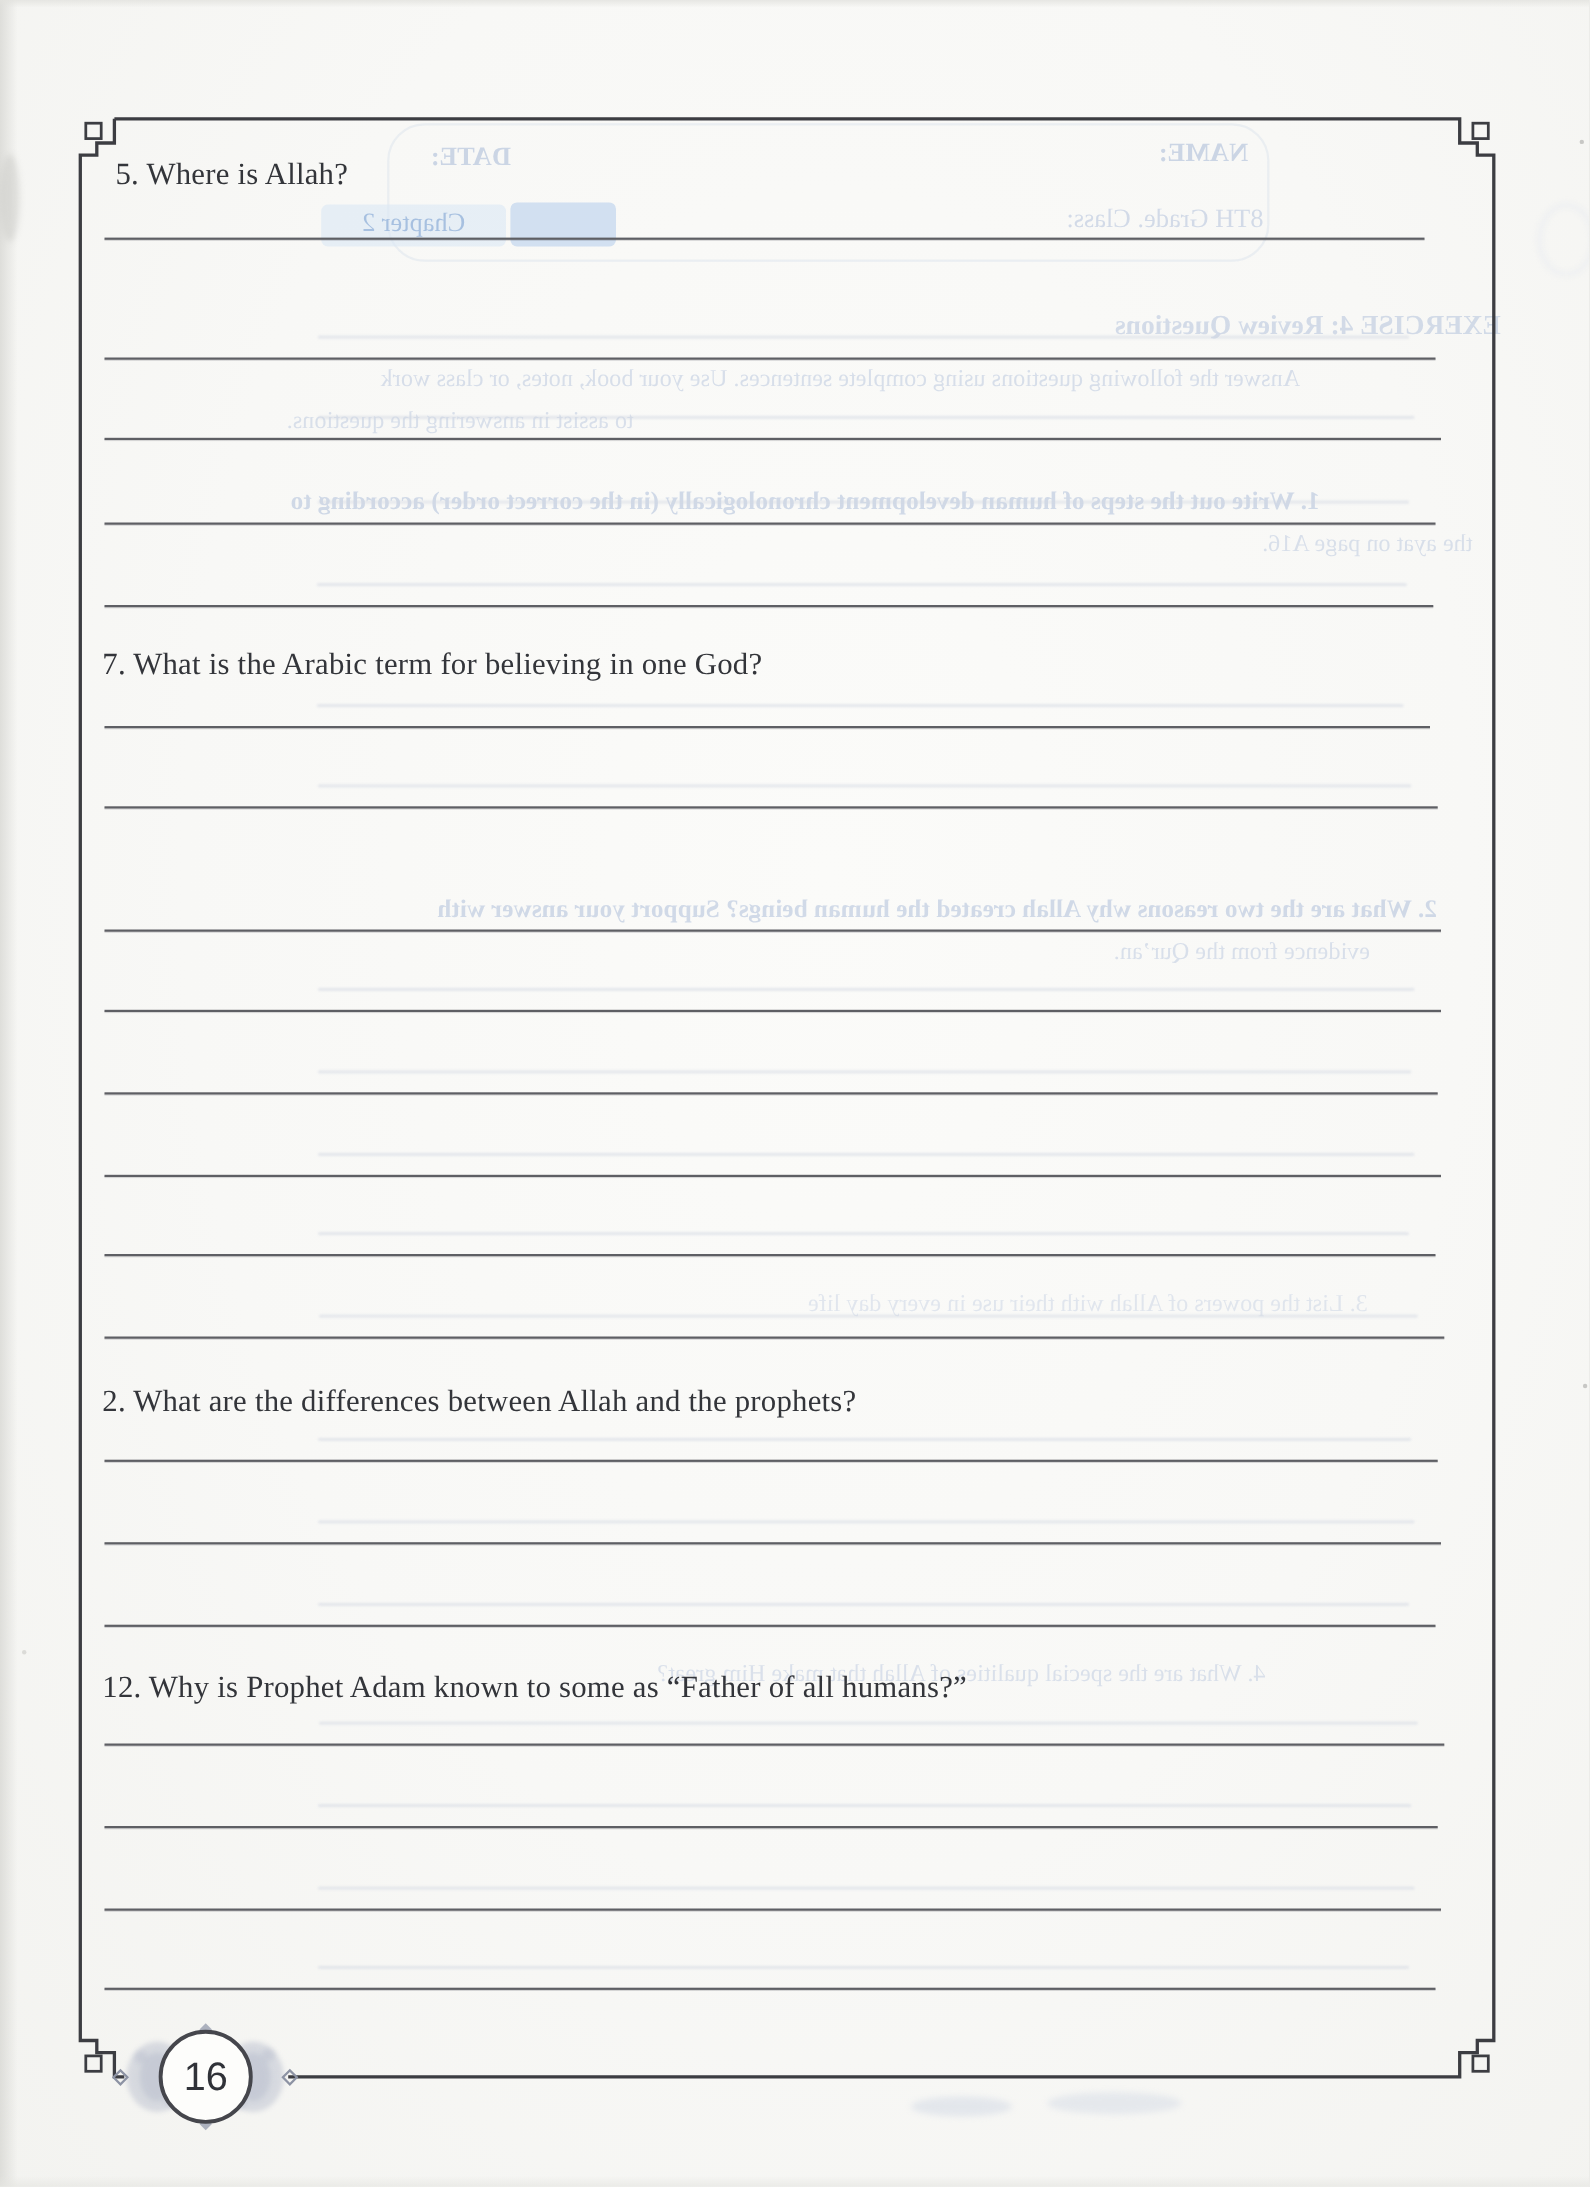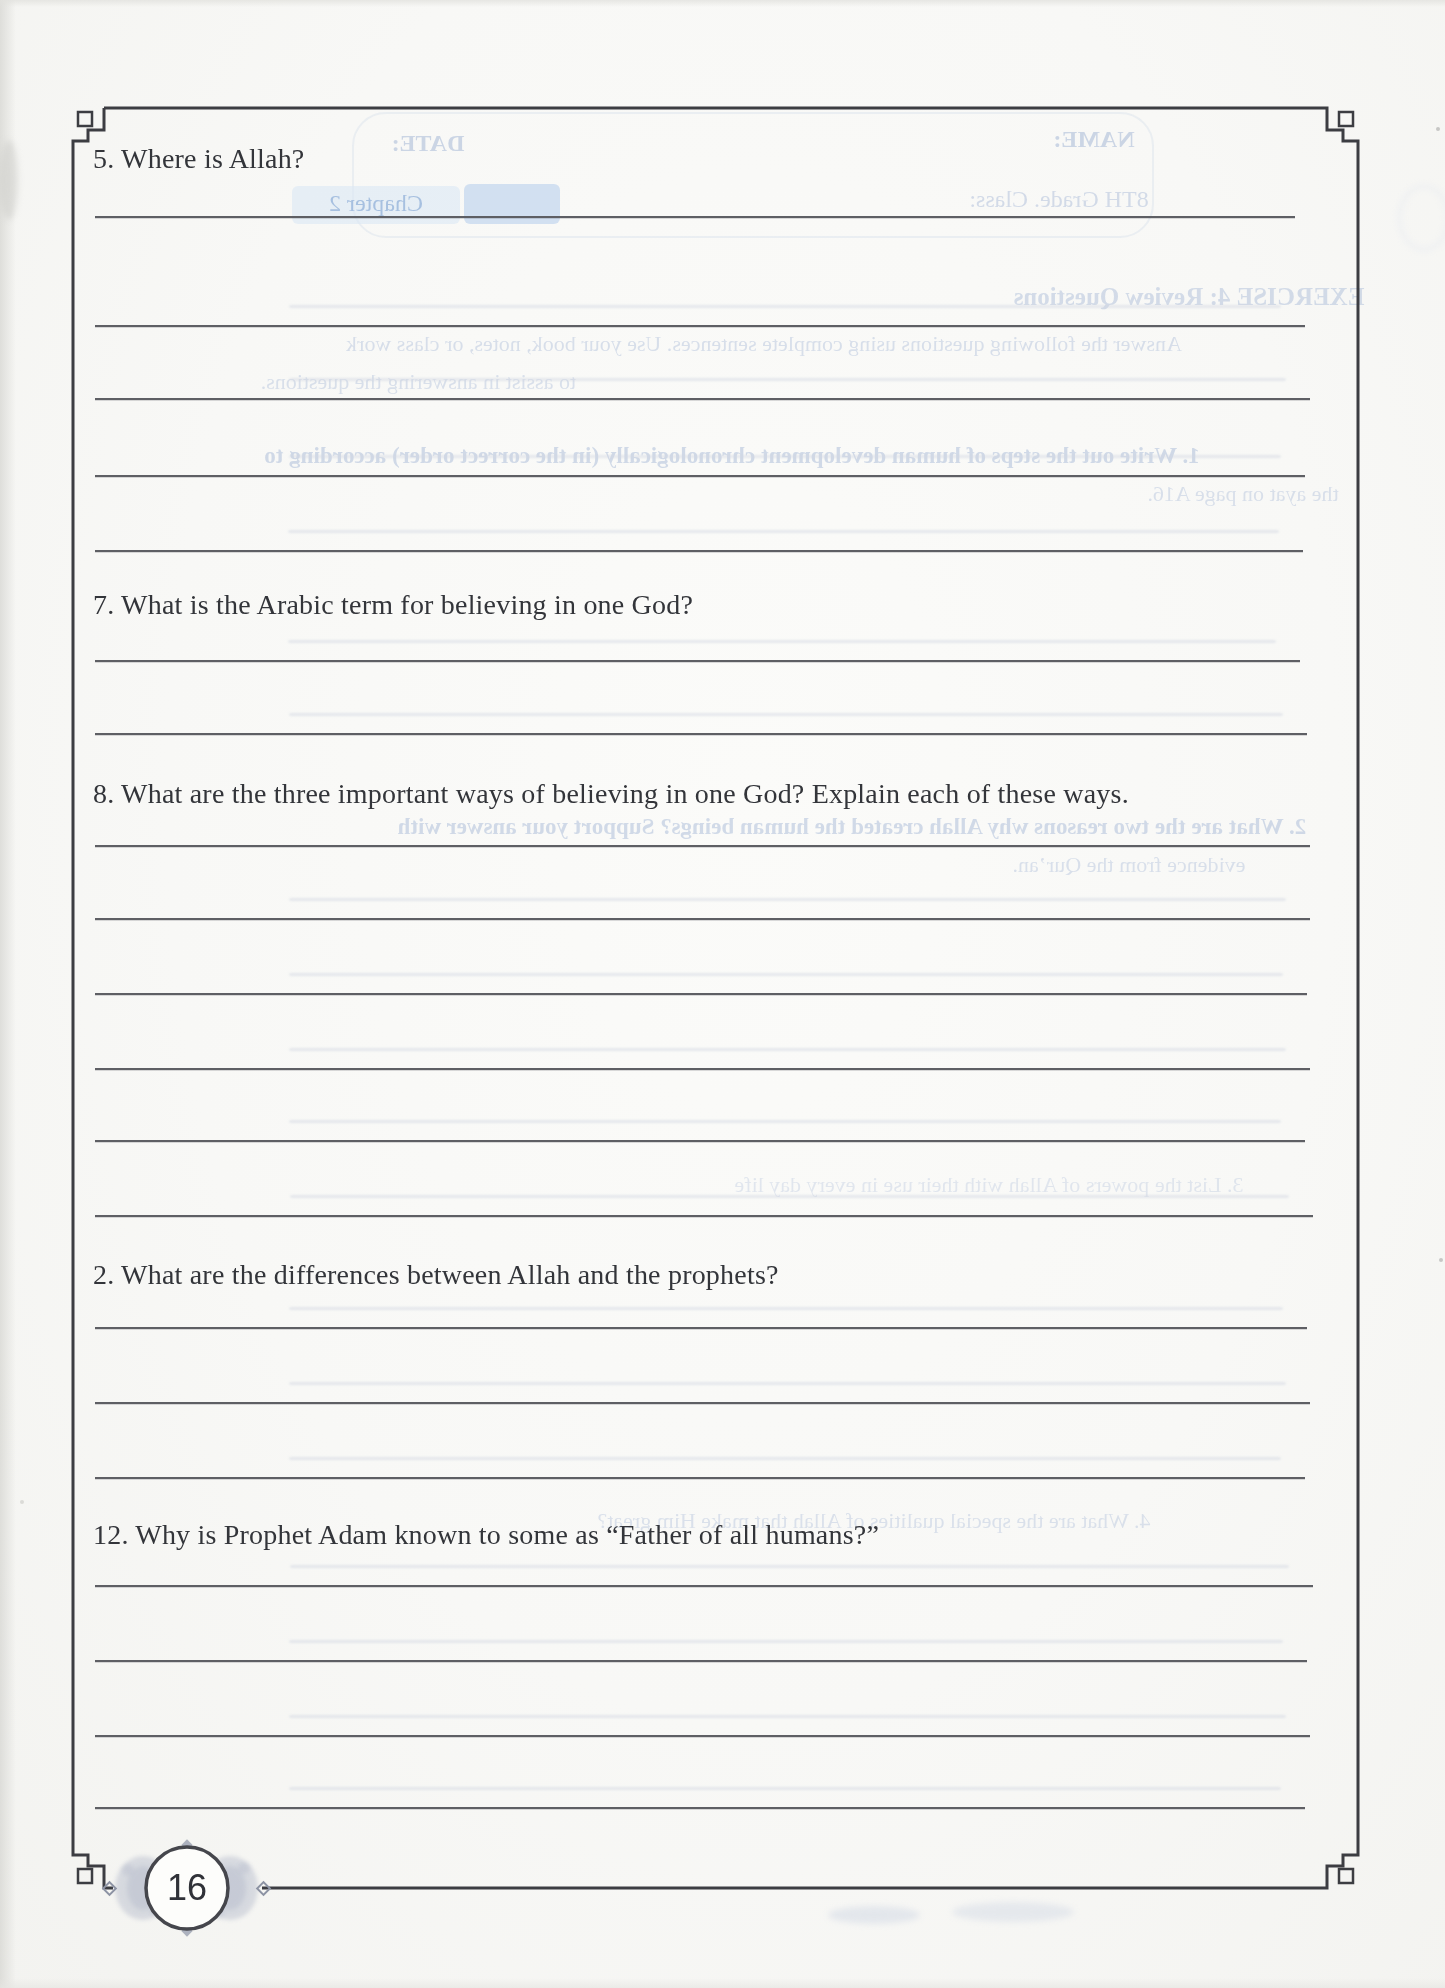--- a/index.html
+++ b/index.html
@@ -67,23 +67,22 @@
   <div class="bleed bleed-bold" style="left:980px;top:283px;width:418px;font-size:25px;opacity:.42;">EXERCISE 4: Review Questions</div>
   <div class="bleed" style="left:150px;top:331px;width:1228px;opacity:.42;">Answer the following questions using complete sentences. Use your book, notes, or class work</div>
   <div class="bleed" style="left:298px;top:369px;width:278px;opacity:.4;">to assist in answering the questions.</div>
   <div class="bleed bleed-bold" style="left:112px;top:443px;width:1240px;font-size:23px;opacity:.45;">1. Write out the steps of human development chronologically (in the correct order) according to</div>
   <div class="bleed" style="left:1138px;top:481px;width:210px;opacity:.4;">the ayat on page A16.</div>
   <div class="bleed bleed-bold" style="left:330px;top:814px;width:1044px;font-size:23px;opacity:.45;">2. What are the two reasons why Allah created the human beings? Support your answer with</div>
   <div class="bleed" style="left:998px;top:852px;width:262px;opacity:.4;">evidence from the Qur’an.</div>
   <div class="bleed" style="left:620px;top:1172px;width:738px;opacity:.3;">3. List the powers of Allah with their use in every day life</div>
   <div class="bleed" style="left:556px;top:1508px;width:636px;opacity:.38;">4. What are the special qualities of Allah that make Him great?</div>
 
-  <div class="question" style="top:140px;">5. Where is Allah?</div>
+  <div class="question" style="top:140px;margin-left:12px;">5. Where is Allah?</div>
   <div class="question" style="top:586px;">7. What is the Arabic term for believing in one God?</div>
-  <div class="question" style="top:775px;">8. What are the three important ways of believing in one God? Explain each of these ways.</div>
   <div class="question" style="top:1256px;">2. What are the differences between Allah and the prophets?</div>
   <div class="question" style="top:1516px;">12. Why is Prophet Adam known to some as “Father of all humans?”</div>
 
   <div id="lines">
       <div class="aline" style="left: 95px; top: 216px; width: 1200px;"></div>
       <div class="aline ghosted" style="left: 95px; top: 325px; width: 1210px;"></div>
       <div class="aline ghosted" style="left: 95px; top: 398px; width: 1215px;"></div>
       <div class="aline ghosted" style="left: 95px; top: 475px; width: 1210px;"></div>
       <div class="aline ghosted" style="left: 95px; top: 550px; width: 1208px;"></div>
       <div class="aline ghosted" style="left: 95px; top: 660px; width: 1205px;"></div>

